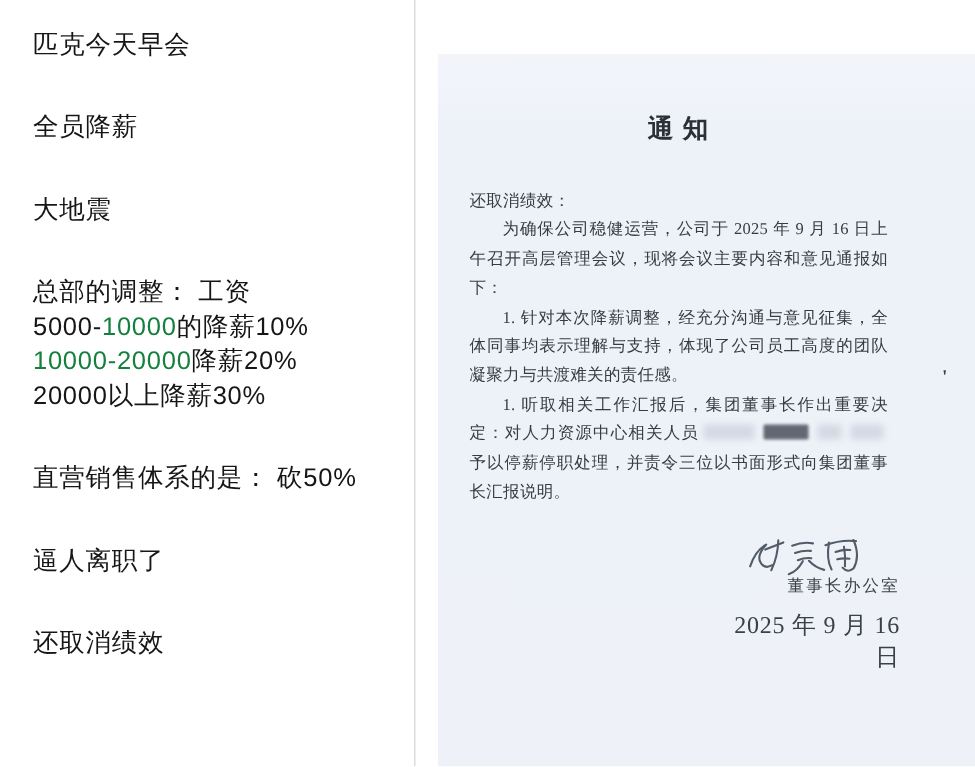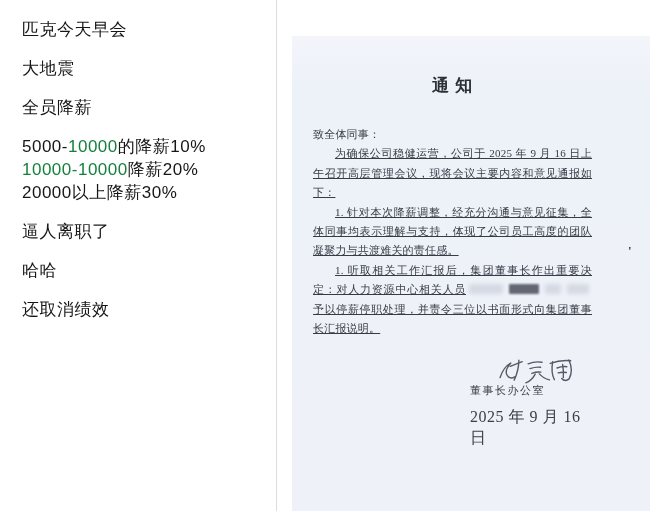--- a/index.html
+++ b/index.html
@@ -2,21 +2,21 @@
 <html><head>
 <meta charset="utf-8">
 <style>
   html,body{margin:0;padding:0;background:#fff;}
   .app{position:relative;width:650px;height:511px;overflow:hidden;
        font-family:"Liberation Sans",sans-serif;background:#ffffff;}
 
   
   .chat-panel{position:absolute;left:0;top:0;width:277px;height:511px;
 or    background:#e7e7e7;border-right:1px solid #dcdcdc;box-sizing:border-box;
-    padding:10px 0 0 12px;display:flex;flex-direction:column;gap:0;
+    padding:10px 0 0 12px;display:flex;flex-direction:column;gap:16px;
     align-items:flex-start;}
   .bubble{position:relative;background:#ffffff;border-radius:6px;
     padding:8px 10px;font-size:17px;line-height:23px;color:#161616;
     letter-spacing:.5px;white-space:nowrap;}
   .bubble .tail{position:absolute;left:-4px;top:14px;width:9px;height:9px;
     background:#ffffff;transform:rotate(45deg);border-radius:1.5px;}
   .bubble .line{white-space:nowrap;}
   .num{color:#15803d;}
 
   
@@ -24,77 +24,78 @@
     background:#ffffff;margin-top:36px;}
   .paper{position:absolute;left:14px;top:0;width:358px;height:506px;
     background:linear-gradient(180deg,#f3f5fb 0%,#edf1f8 10%,#eef1f8 100%);
     font-family:"Liberation Serif",serif;color:#363b45;}
   .doc{padding:38px 58px 0 21px;}
   .doc-title{text-align:center;font-size:17px;font-weight:bold;color:#2b2f38;
     margin:0 0 28px 0;letter-spacing:1px;}
   .salutation{font-size:11px;line-height:19.4px;margin:0;letter-spacing:.2px;}
   p.para{margin:0;font-size:11px;line-height:19.4px;text-align:justify;
     letter-spacing:.2px;color:#363b45;}
-  p.para.indent{text-indent:22px;text-decoration:underline;}
+  p.para.indent{text-indent:22px;}
   .redact{display:inline-block;height:10px;border-radius:1px;
     vertical-align:-1px;margin:0 3px;}
   .redact.light{background:#bfc6d2;opacity:.55;filter:blur(2px);}
   .redact.dark{background:#4a505c;opacity:.85;filter:blur(1.2px);}
 
   .sig-block{position:absolute;top:318px;right:50px;width:130px;
-    text-align:left;}
+    text-align:right;}
   .sig-svg{transform:rotate(-3deg);display:block;margin:0 auto -3px auto;}
   .sig-office{font-size:11px;letter-spacing:1.5px;color:#3a3f49;}
   .sig-date{font-size:16px;margin-top:9px;letter-spacing:.5px;color:#3a3f49;}
   .stray-mark{position:absolute;left:336px;top:207px;font-size:13px;
     font-weight:bold;color:#3c3c44;font-family:"Liberation Serif",serif;}
 </style>
 </head>
 <body>
 
 <div class="app">
 
   <div class="chat-panel" id="chat-panel">
       <div class="bubble">
         <span class="tail"></span>
         <div class="line"><span>匹克今天早会</span></div>
       </div>
       <div class="bubble">
         <span class="tail"></span>
+        <div class="line"><span>全员降薪</span></div>
+      </div>
+      <div class="bubble">
+        <span class="tail"></span>
         <div class="line"><span>大地震</span></div>
       </div>
       <div class="bubble">
         <span class="tail"></span>
-        <div class="line"><span>全员降薪</span></div>
-      </div>
-      <div class="bubble">
-        <span class="tail"></span>
+        <div class="line"><span>总部的调整： 工资</span></div>
         <div class="line"><span>5000-</span><span class="num">10000</span><span>的降薪10%</span></div>
-        <div class="line"><span class="num">10000-10000</span><span>降薪20%</span></div>
+        <div class="line"><span class="num">10000-20000</span><span>降薪20%</span></div>
         <div class="line"><span>20000以上降薪30%</span></div>
       </div>
       <div class="bubble">
         <span class="tail"></span>
-        <div class="line"><span>逼人离职了</span></div>
+        <div class="line"><span>直营销售体系的是： 砍50%</span></div>
       </div>
       <div class="bubble">
         <span class="tail"></span>
-        <div class="line"><span>哈哈</span></div>
+        <div class="line"><span>逼人离职了</span></div>
       </div>
       <div class="bubble">
         <span class="tail"></span>
         <div class="line"><span>还取消绩效</span></div>
       </div>
     </div>
 
   <div class="right-panel">
     <div class="paper">
       <div class="doc">
         <div class="doc-title">通 知</div>
-        <p class="salutation">致全体同事：</p>
+        <p class="salutation">还取消绩效：</p>
         <div id="doc-paragraphs">
             <p class="para indent"><span>为确保公司稳健运营，公司于 2025 年 9 月 16 日上午召开高层管理会议，现将会议主要内容和意见通报如下：</span></p>
             <p class="para indent"><span>1. 针对本次降薪调整，经充分沟通与意见征集，全体同事均表示理解与支持，体现了公司员工高度的团队凝聚力与共渡难关的责任感。</span></p>
             <p class="para indent"><span>1. 听取相关工作汇报后，集团董事长作出重要决定：对人力资源中心相关人员</span><span class="redact light" style="width: 34px;"></span><span class="redact dark" style="width: 30px;"></span><span class="redact light" style="width: 16px;"></span><span class="redact light" style="width: 22px;"></span><span>予以停薪停职处理，并责令三位以书面形式向集团董事长汇报说明。</span></p>
           </div>
       </div>
 
       <div class="sig-block">
         <svg class="sig-svg" width="82" height="32" viewBox="0 0 100 38" fill="none" stroke="#39414f" stroke-width="1.7" stroke-linecap="round" stroke-linejoin="round" opacity="0.85" aria-label="许景南">
           <path d="M7,26 q5,-13 14,-17 q-9,9 -5,15 q3,5 9,2"></path>

